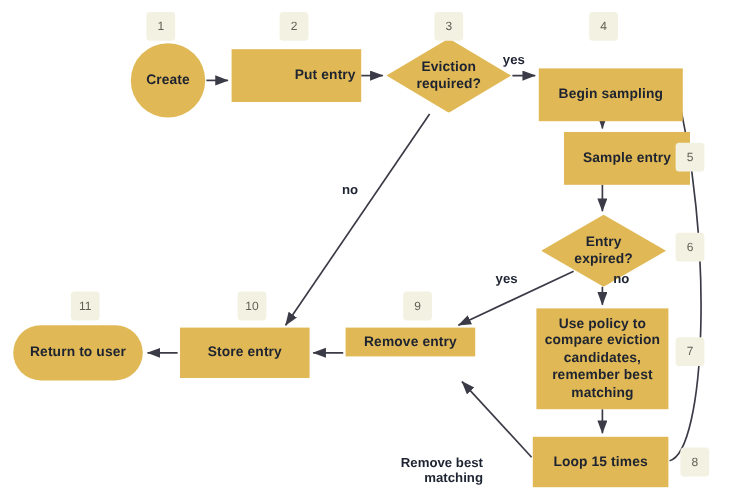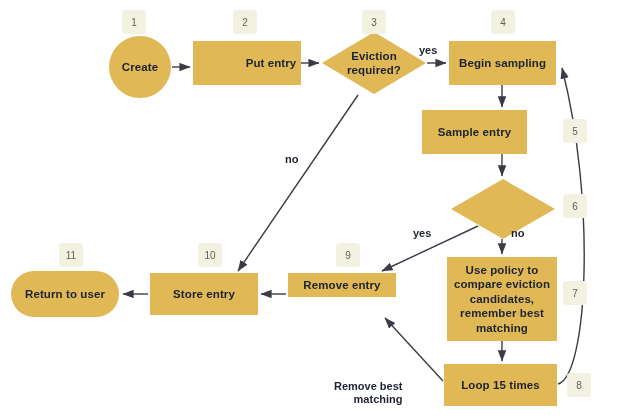--- a/index.html
+++ b/index.html
@@ -123,28 +123,30 @@
         <span style="white-space: pre-line;">Create</span>
       </div>
       <div class="node rect" style="left: 193px; top: 41px; width: 108px; height: 44px;">
         <span style="white-space: pre-line; padding-left: 48px;">Put entry</span>
       </div>
       <div class="node diamond-wrap" style="left: 322px; top: 32px; width: 104px; height: 62px;">
         <div class="diamond-shape"></div>
         <span class="diamond-label" style="white-space: pre-line;">Eviction
 required?</span>
       </div>
-      <div class="node rect" style="left: 449px; top: 41px; width: 107px; height: 44px;">
+      <div class="node rect" style="left: 449px; top: 57px; width: 120px; height: 44px;">
         <span style="white-space: pre-line;">Begin sampling</span>
       </div>
-      <div class="node rect" style="left: 422px; top: 110px; width: 105px; height: 44px;">
+      <div class="node rect" style="left: 470px; top: 110px; width: 105px; height: 44px;">
         <span style="white-space: pre-line;">Sample entry</span>
       </div>
       <div class="node diamond-wrap" style="left: 451px; top: 179px; width: 104px; height: 60px;">
         <div class="diamond-shape"></div>
+        <span class="diamond-label" style="white-space: pre-line;">Entry
+expired?</span>
       </div>
       <div class="node rect" style="left: 447px; top: 257px; width: 110px; height: 84px;">
         <span style="white-space: pre-line;">Use policy to
 compare eviction
 candidates,
 remember best
 matching</span>
       </div>
       <div class="node rect" style="left: 444px; top: 364px; width: 113px; height: 42px;">
         <span style="white-space: pre-line;">Loop 15 times</span>

